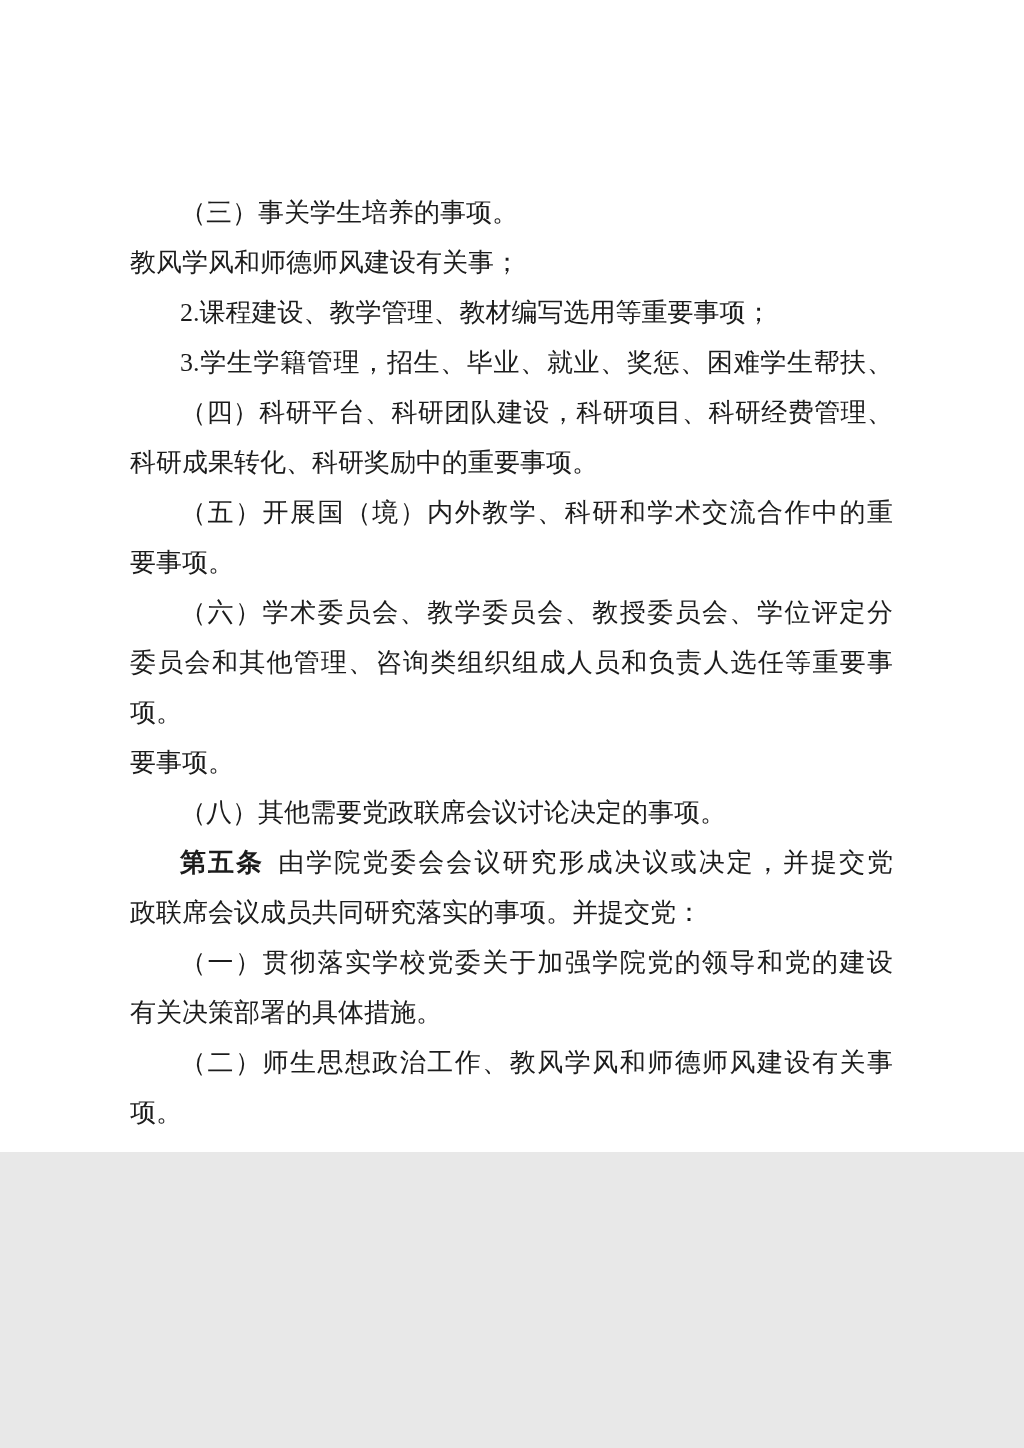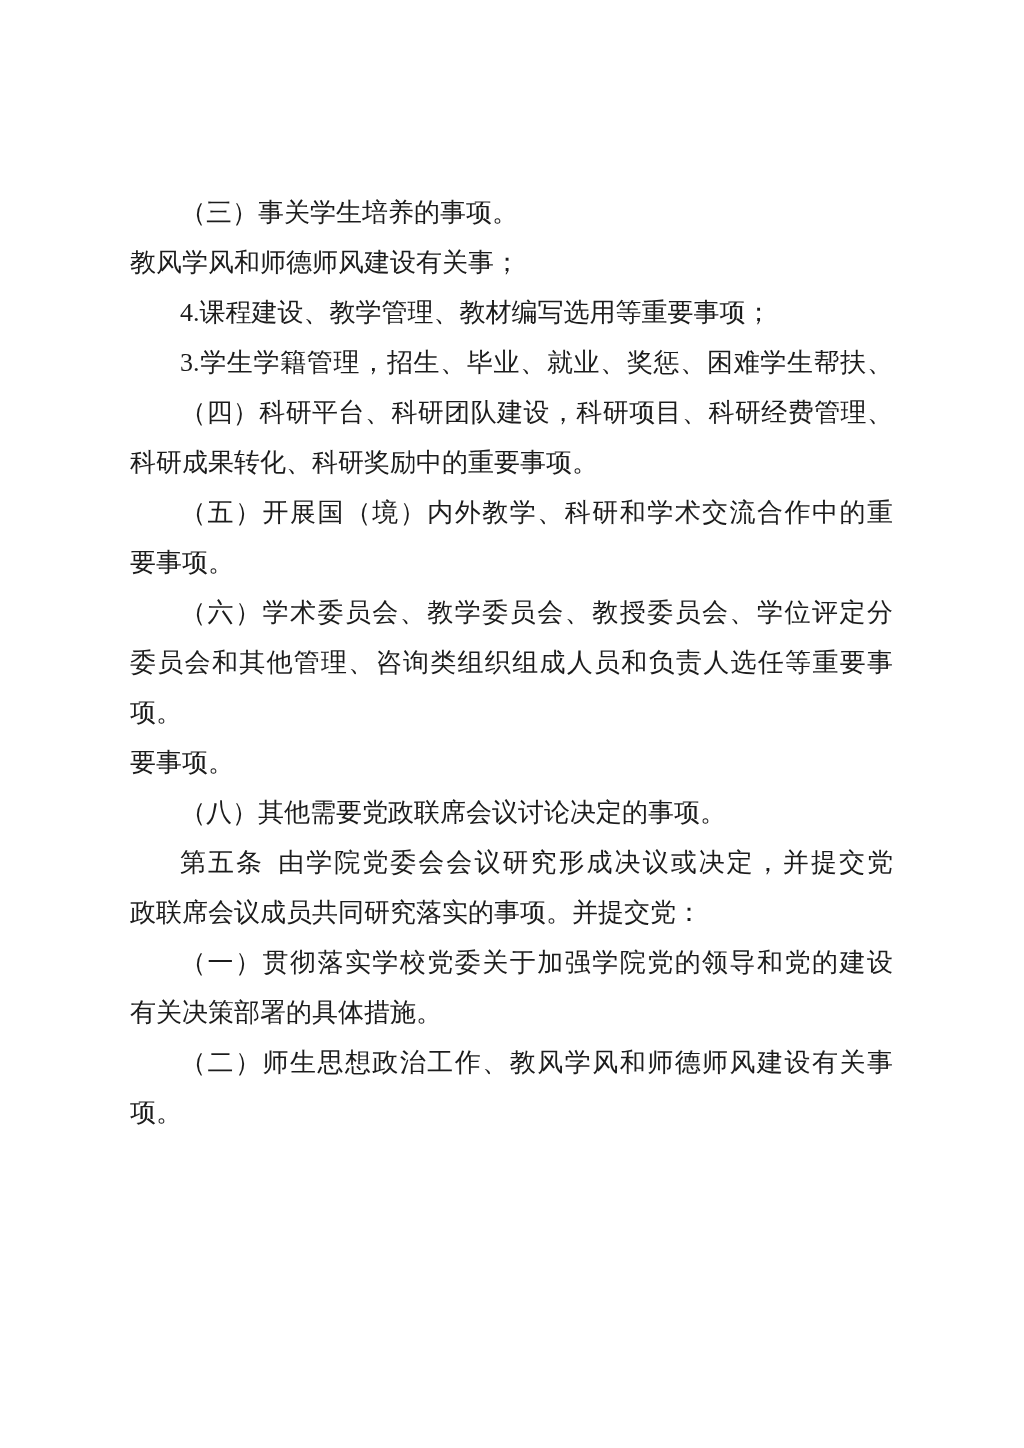--- a/index.html
+++ b/index.html
@@ -3,21 +3,21 @@
 <meta charset="utf-8">
 <style>
   html, body {
     margin: 0;
     padding: 0;
     background: #e8e8e8;
   }
   .page {
     position: relative;
     width: 1024px;
-    height: 1448px;
+    height: 1152px;
     background: #ffffff;
     overflow: hidden;
     font-family: "Liberation Serif", "DejaVu Serif", serif;
   }
   .textblock {
     position: absolute;
     left: 130px;
     top: 188px;
     width: 763px;
   }
@@ -31,32 +31,32 @@
     overflow: hidden;
   }
   .line.indent {
     padding-left: 50px;
   }
   .line.just {
     text-align: justify;
     text-align-last: justify;
   }
   .article-bold {
-    font-weight: normal;
+    font-weight: bold;
     margin-right: 14px;
   }
 </style>
 </head>
 <body>
 
 <div class="page">
   <div class="textblock">
       <div class="line indent"><span>（三）事关学生培养的事项。</span></div>
       <div class="line"><span>教风学风和师德师风建设有关事；</span></div>
-      <div class="line indent"><span>4.课程建设、教学管理、教材编写选用等重要事项；</span></div>
+      <div class="line indent"><span>2.课程建设、教学管理、教材编写选用等重要事项；</span></div>
       <div class="line indent just"><span>3.学生学籍管理，招生、毕业、就业、奖惩、困难学生帮扶、</span></div>
       <div class="line indent just"><span>（四）科研平台、科研团队建设，科研项目、科研经费管理、</span></div>
       <div class="line"><span>科研成果转化、科研奖励中的重要事项。</span></div>
       <div class="line indent just"><span>（五）开展国（境）内外教学、科研和学术交流合作中的重</span></div>
       <div class="line"><span>要事项。</span></div>
       <div class="line indent just"><span>（六）学术委员会、教学委员会、教授委员会、学位评定分</span></div>
       <div class="line just"><span>委员会和其他管理、咨询类组织组成人员和负责人选任等重要事</span></div>
       <div class="line"><span>项。</span></div>
       <div class="line"><span>要事项。</span></div>
       <div class="line indent"><span>（八）其他需要党政联席会议讨论决定的事项。</span></div>

